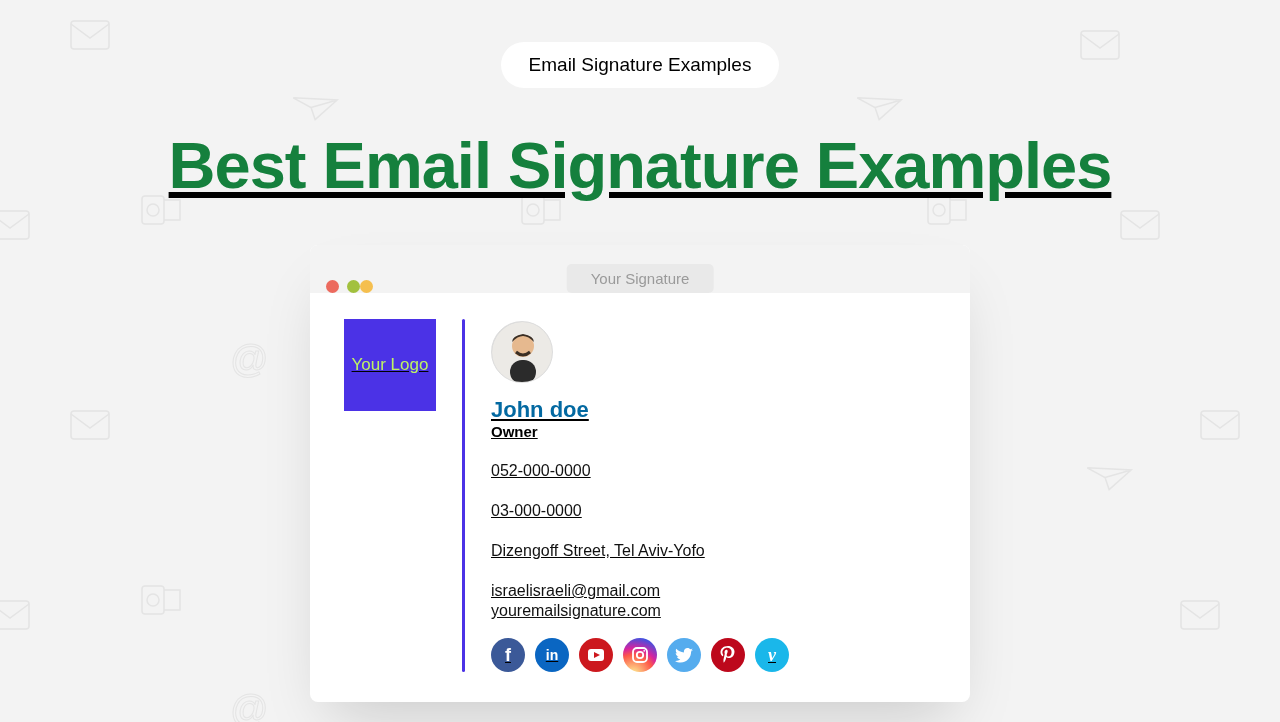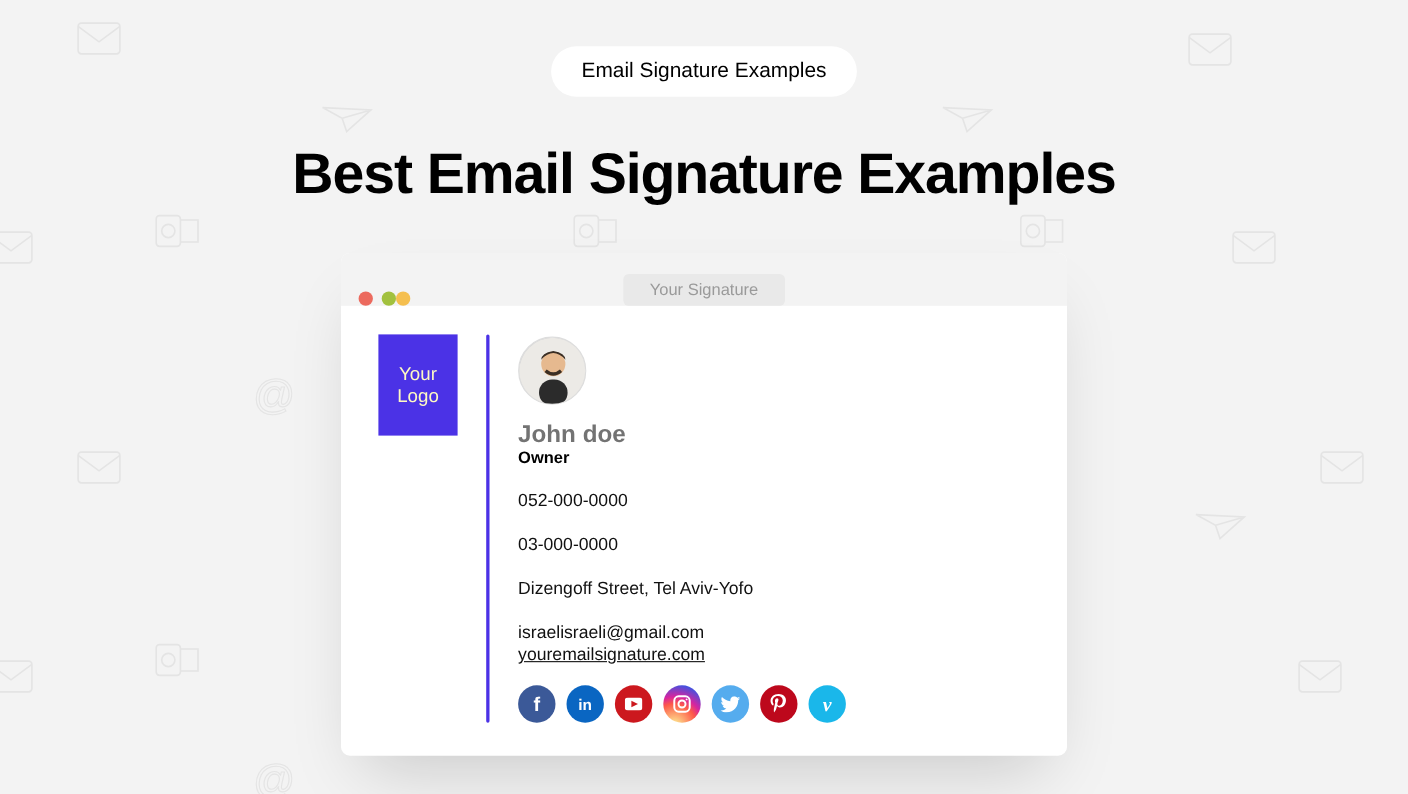--- a/index.html
+++ b/index.html
@@ -26,26 +26,27 @@
     font-weight: 500;
     color: #000;
     display: inline-block;
     margin-top: 42px;
   }
   .hero {
     text-align: center;
     width: 100%;
     position: relative;
     z-index: 2;
+    text-decoration: underline;
   }
   .headline {
-    font-size: 52px;
+    font-size: 65px;
     font-weight: 800;
     letter-spacing: -1px;
-    color: #000000;
+    color: #15803d;
     margin-top: 40px;
   }
   .window {
     width: 660px;
     margin: 42px auto 0;
     background: #ffffff;
     border-radius: 8px;
     box-shadow: 0 30px 60px -20px rgba(0,0,0,0.18);
     overflow: hidden;
   }
@@ -70,24 +71,24 @@
     font-size: 15px;
     padding: 6px 24px;
     border-radius: 5px;
   }
   .sig-body {
     padding: 26px 34px 30px;
     display: flex;
     gap: 26px;
   }
   .logo-box {
-    width: 72px;
+    width: 92px;
     height: 92px;
     background: #4b32e6;
-    color: #fef9c3;
+    color: #bef264;
     font-size: 17px;
     font-weight: 500;
     display: flex;
     align-items: center;
     justify-content: center;
     text-align: center;
     line-height: 1.2;
     flex-shrink: 0;
   }
   .vline {
@@ -98,21 +99,21 @@
   }
   .details { padding-top: 2px; }
   .avatar {
     width: 62px; height: 62px; border-radius: 50%;
     background: radial-gradient(circle at 50% 35%, #f0cba6 0 25%, #5a4636 26% 40%, #d9d9d9 41% 100%);
     border: 1px solid #ddd;
     overflow: hidden;
     display: block;
   }
   .name {
-    color: #737373;
+    color: #0369a1;
     font-size: 22px;
     font-weight: 700;
     margin-top: 14px;
     font-family: Arial, sans-serif;
   }
   .role {
     font-size: 15px;
     font-weight: 700;
     color: #000;
     margin-top: 0;

